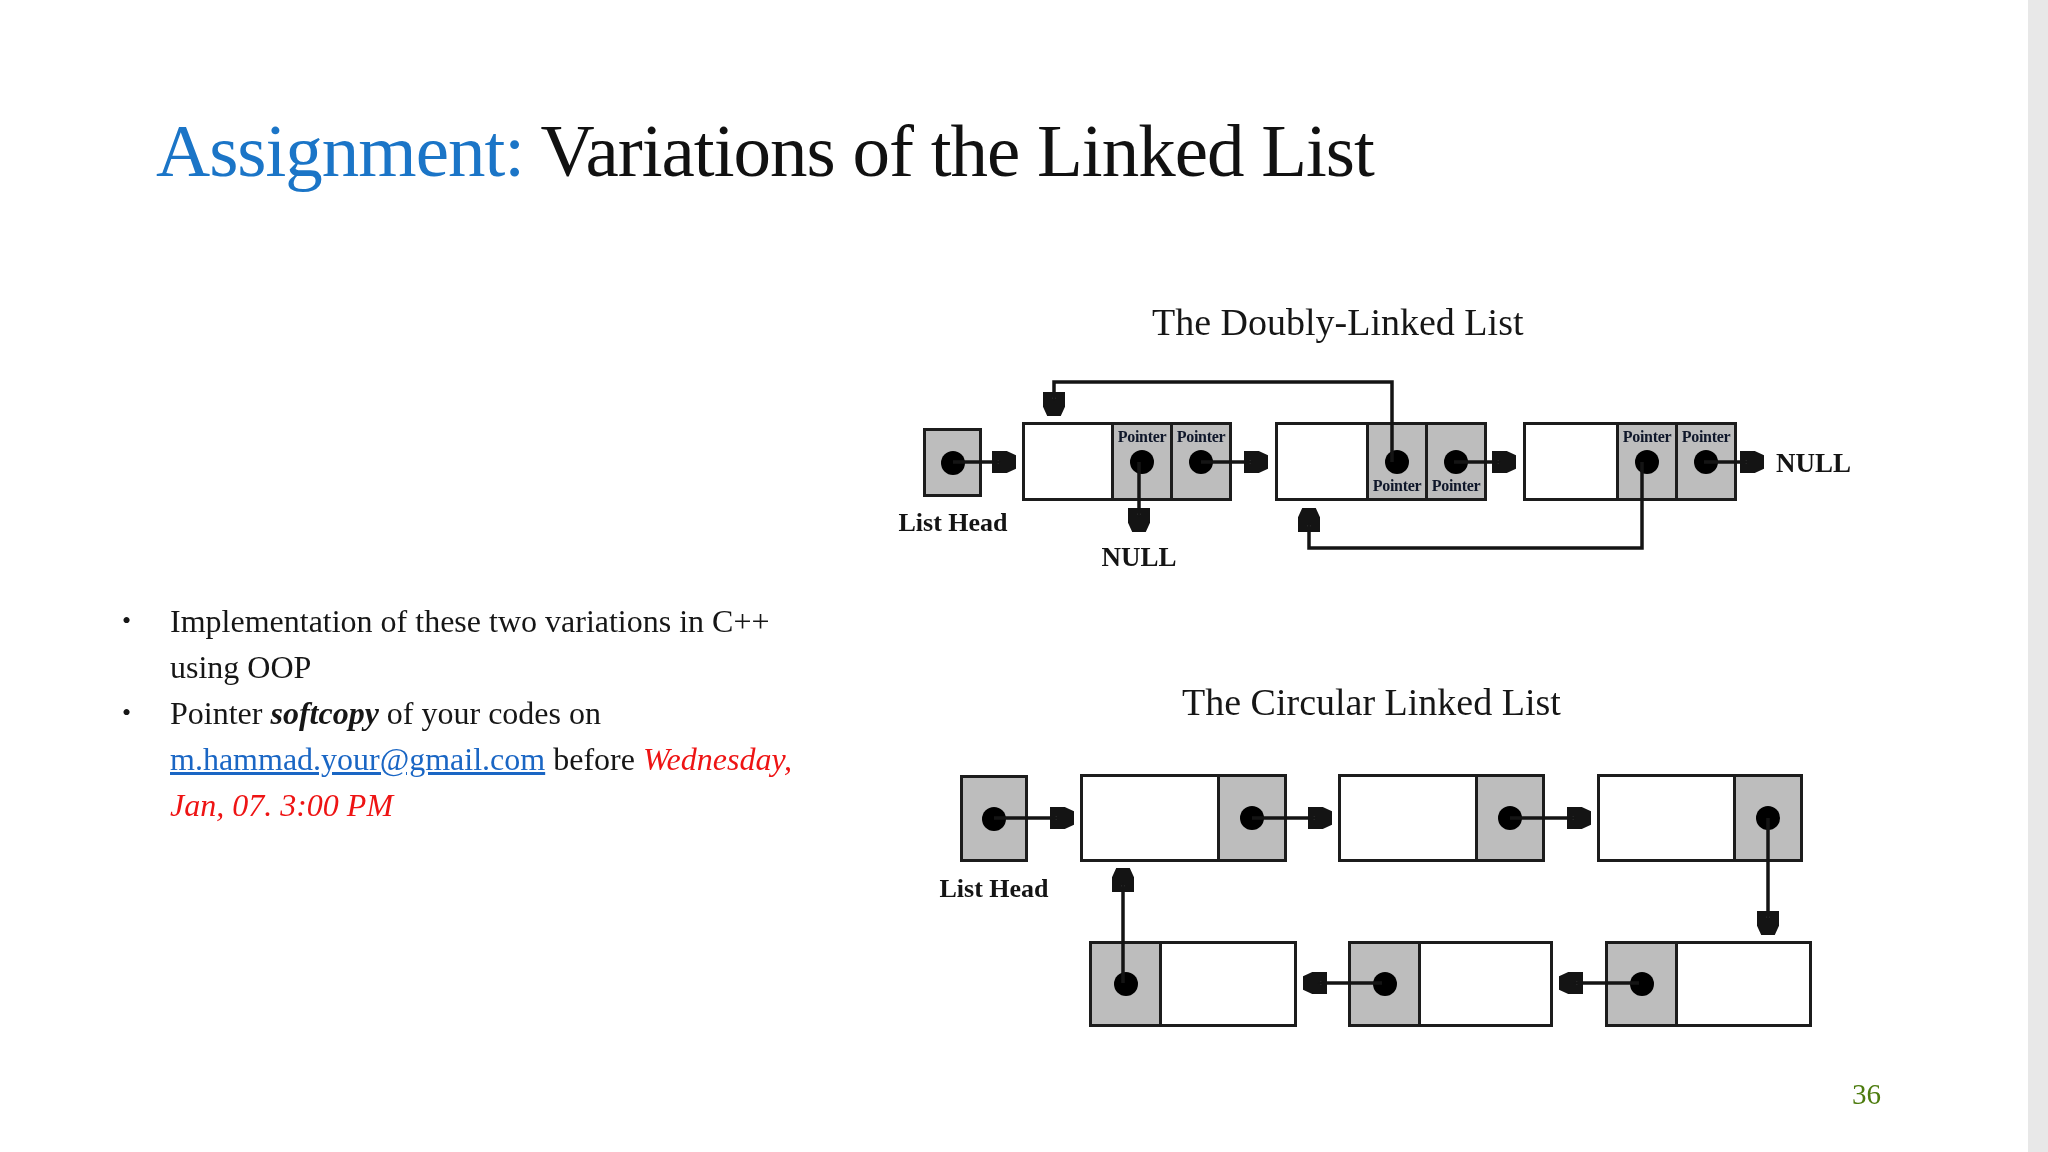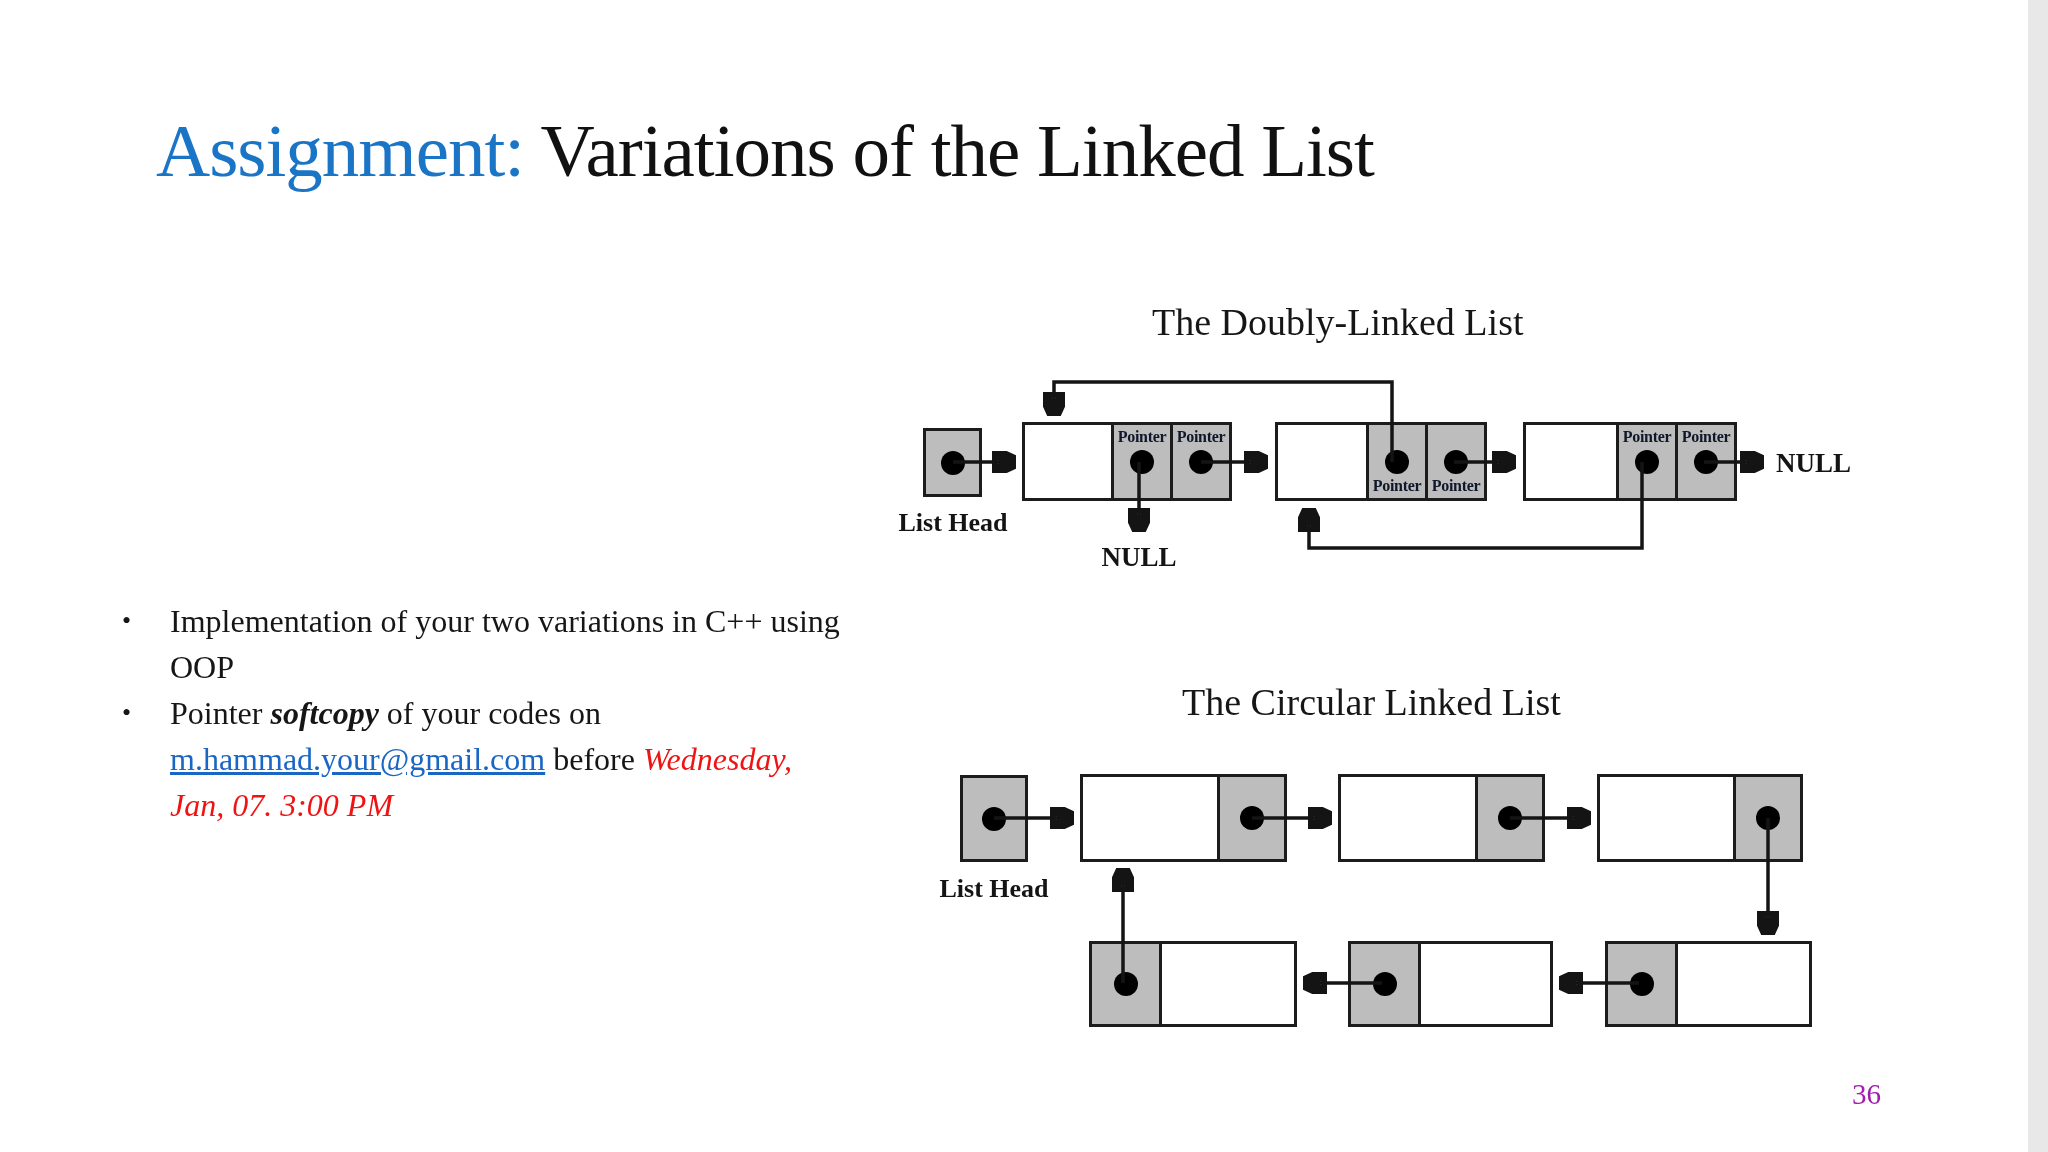--- a/index.html
+++ b/index.html
@@ -32,35 +32,35 @@
   .cell.white{background:#ffffff;}
   .grow{flex:1 1 auto;}
   .ptr{flex:0 0 59px;}
   .cptr{flex:0 0 67px;}
   .plabel{position:absolute;left:0;right:0;text-align:center;font-weight:700;font-size:16px;letter-spacing:-0.3px;color:#0f172a;}
   .plabel.top{top:3px;}
   .plabel.bot{bottom:3px;}
   .dot{position:absolute;left:50%;top:50%;width:24px;height:24px;margin:-12px 0 0 -12px;border-radius:50%;background:#000;}
   .overlay{position:absolute;left:0;top:0;width:2048px;height:1152px;pointer-events:none;z-index:5;}
   .overlay path{fill:none;stroke:#141414;stroke-width:3.5;}
-  .page-number{position:absolute;left:1852px;top:1078px;font-size:29px;color:#a21caf;}
+  .page-number{position:absolute;left:1852px;top:1078px;font-size:29px;color:#4d7c0f;}
 </style>
 </head>
 <body>
 
 <div class="slide">
 
   <h1 class="main-title" style="margin:0;">
     <span class="accent">Assignment: </span><span>Variations of the Linked List</span>
   </h1>
 
   <div class="bullets">
     <div class="bullet-row">
       <span class="bullet-marker">•</span>
-      <div class="bullet-text">Implementation of your two variations in C++ using OOP</div>
+      <div class="bullet-text">Implementation of these two variations in C++ using OOP</div>
     </div>
     <div class="bullet-row">
       <span class="bullet-marker">•</span>
       <div class="bullet-text"><span>Pointer </span><span class="softcopy">softcopy</span><span> of your codes on </span><a class="email-link">m.hammad.your@gmail.com</a><span> before </span><span class="deadline">Wednesday, Jan, 07. 3:00 PM</span></div>
     </div>
   </div>
 
   <div class="diagram-title" style="left:1152px;top:300px;width:400px;">The Doubly-Linked List</div>
 
   <div class="headbox" style="left:923px;top:428px;width:59px;height:69px;">

